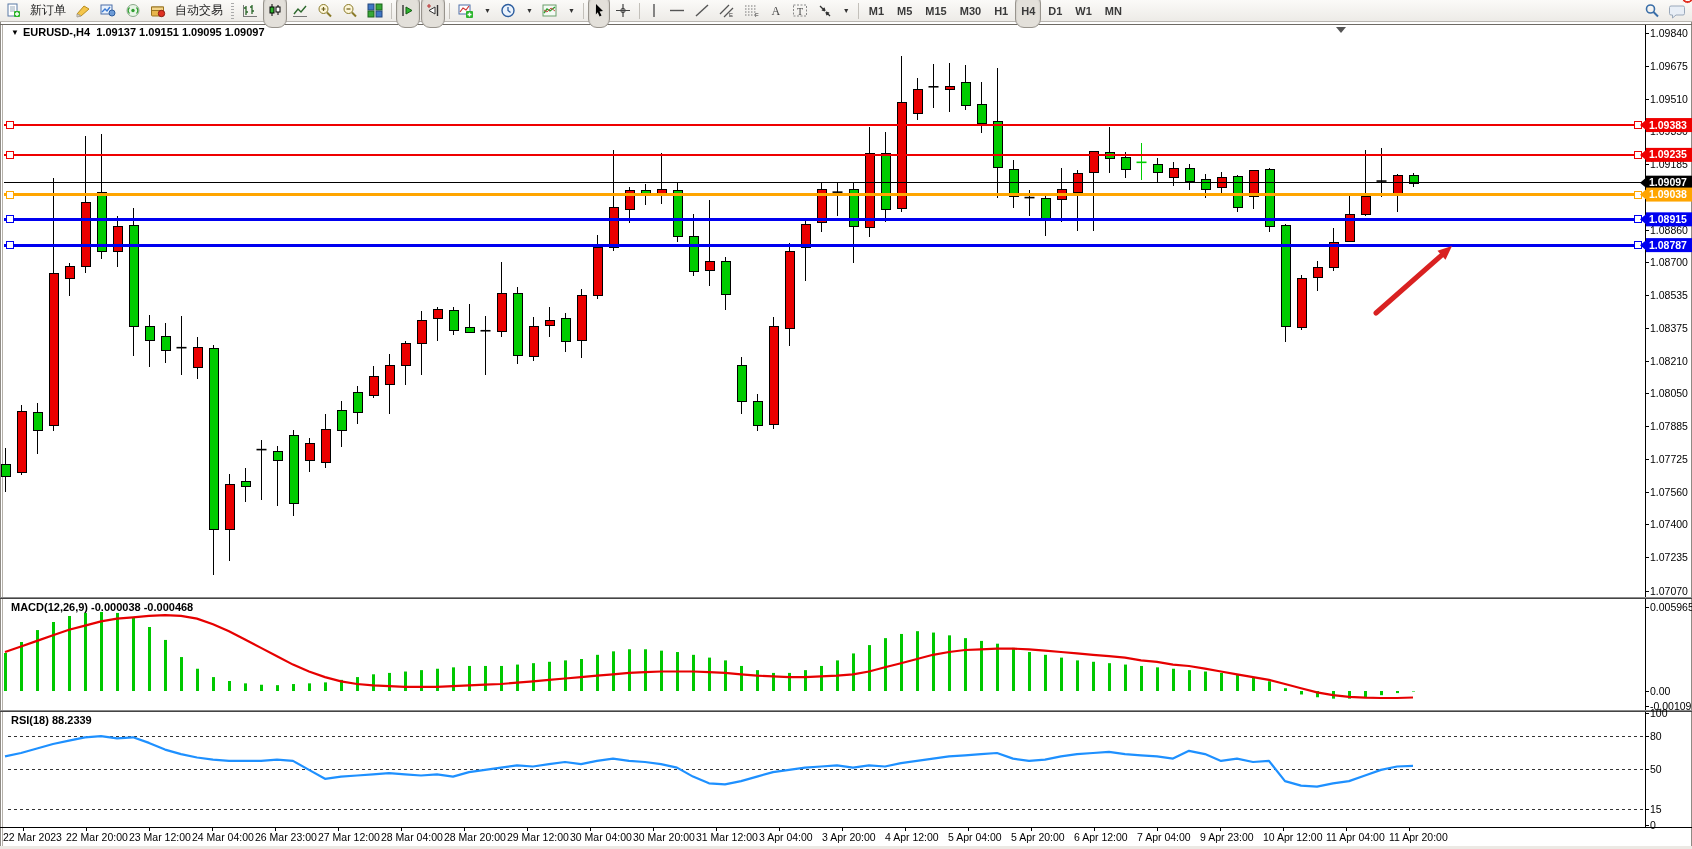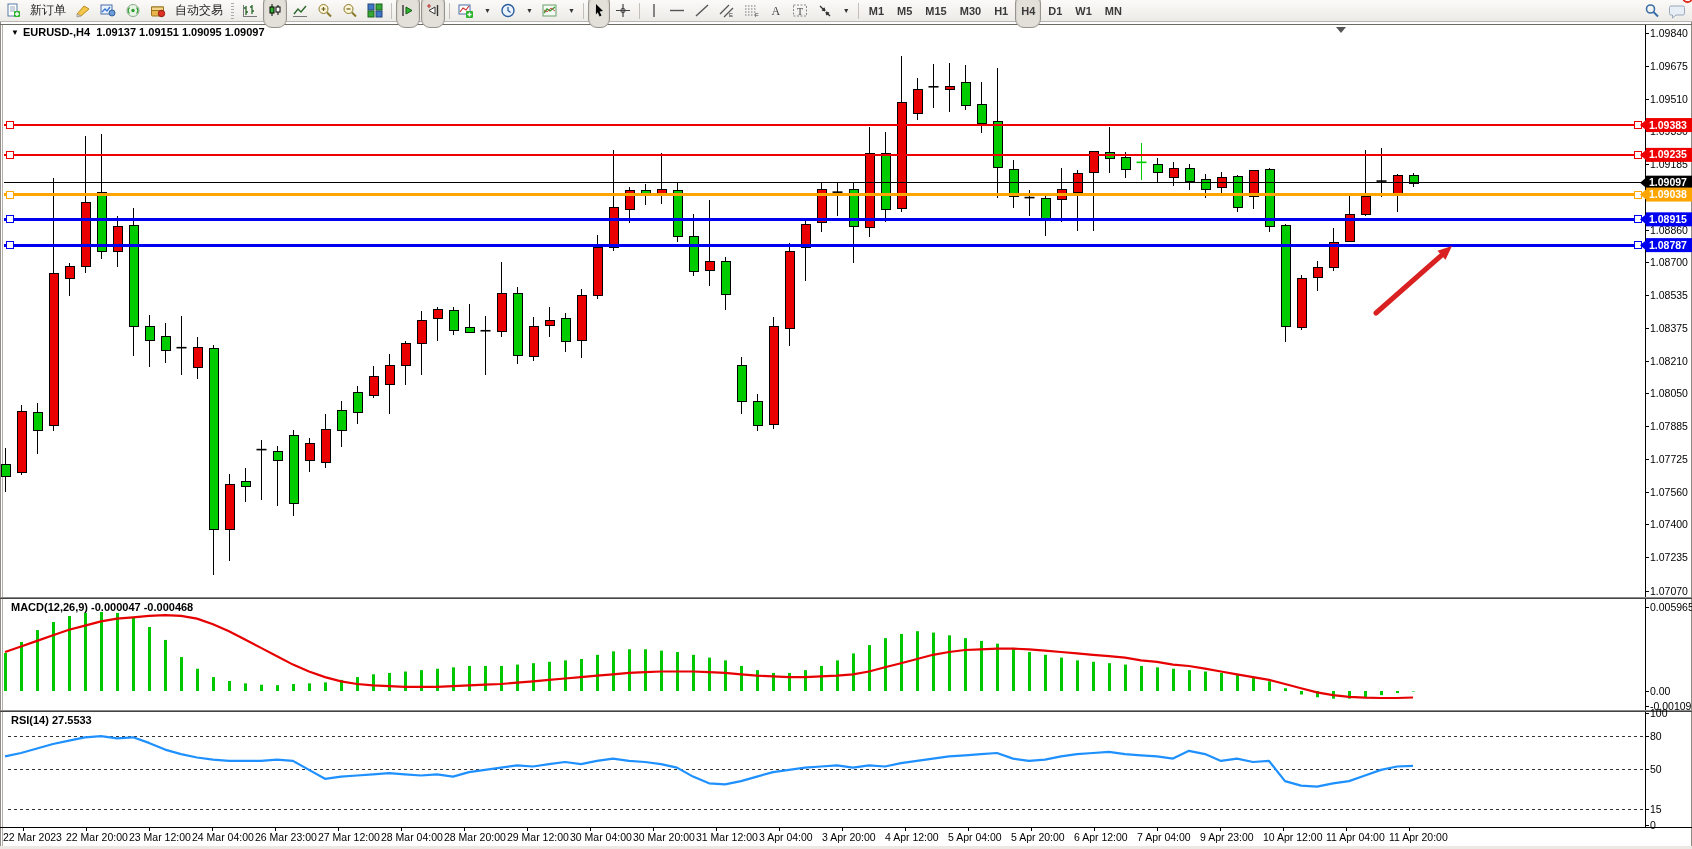--- a/index.html
+++ b/index.html
@@ -720,18 +720,18 @@
       <g>
         <line x1="1376" y1="313" x2="1441.498238498138" y2="255.25813185032555" stroke="#d92121" stroke-width="5" stroke-linecap="round"></line>
         <polygon points="1452,246 1445.5,259.8 1437.5,250.8" fill="#d92121"></polygon>
       </g>
     </svg>
 
   <div class="overlay-label" id="chart-title">
     <span class="tri">▼</span><span>EURUSD-,H4</span>&nbsp;&nbsp;<span>1.09137 1.09151 1.09095 1.09097</span>
   </div>
   <div class="overlay-label" id="macd-label">
-    <span>MACD(12,26,9)</span>&nbsp;<span>-0.000047 -0.000468</span>
+    <span>MACD(12,26,9)</span>&nbsp;<span>-0.000038 -0.000468</span>
   </div>
   <div class="overlay-label" id="rsi-label">
-    <span>RSI(14)</span>&nbsp;<span>27.5533</span>
+    <span>RSI(18)</span>&nbsp;<span>88.2339</span>
   </div>
 </div>
 
 </body></html>

